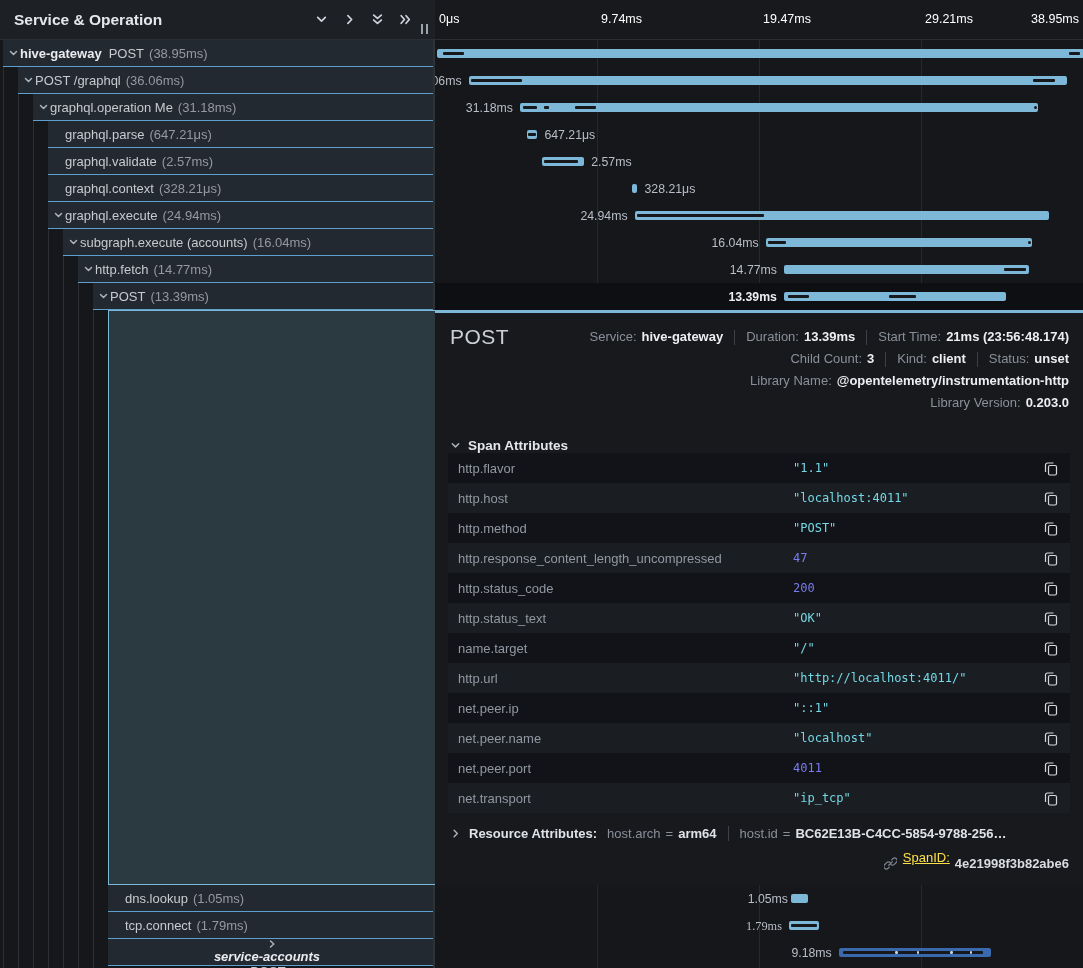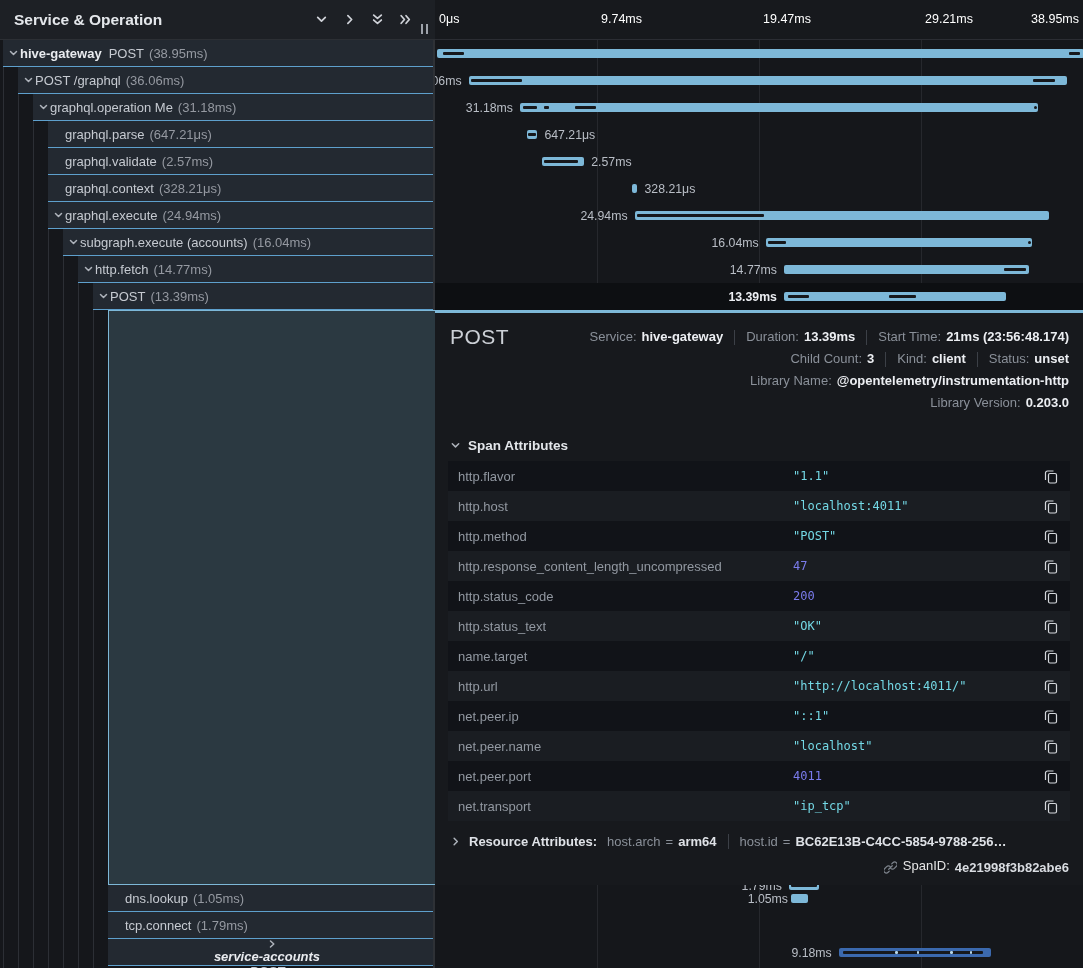--- a/index.html
+++ b/index.html
@@ -59,39 +59,39 @@
     position:absolute;left:435px;top:310px;width:648px;height:575px;
     background:#17191d;border-top:3px solid #7db8d8;z-index:4;
   }
   #detail-head{position:relative;padding:12px 14px 0 15px;}
   #detail-title{font-size:21px;color:#ccd0d6;letter-spacing:.5px;position:absolute;left:15px;top:12px;}
   #overview{display:flex;flex-direction:column;align-items:flex-end;gap:4px;padding-top:3px;}
   .ov-line{display:flex;align-items:center;font-size:13px;line-height:18px;}
   .ov-label{color:#8a9099;}
   .ov-value{color:#eceef2;font-weight:bold;margin-left:5px;white-space:nowrap;}
   .ov-div{width:1px;height:15px;background:#3c4047;margin:0 11px;}
-  #attr-section-head{display:flex;align-items:center;gap:7px;margin:26px 0 8px 15px;cursor:pointer;}
+  #attr-section-head{display:flex;align-items:center;gap:7px;margin:26px 0 0 15px;cursor:pointer;}
   #attr-section-head .lbl{font-size:13.5px;font-weight:bold;color:#e3e6ea;}
   #attr-table{margin:0 13px;}
   .attr-row{display:flex;align-items:center;height:30px;padding:0 10px;}
   .attr-row:nth-child(odd){background:#111318;}
   .attr-row:nth-child(even){background:#1a1d22;}
   .attr-key{width:335px;flex:none;font-size:13px;color:#9298a1;white-space:nowrap;overflow:hidden;}
   .attr-val{flex:1;font-family:"DejaVu Sans Mono",monospace;font-size:12px;white-space:nowrap;overflow:hidden;}
   .attr-val.string{color:#74d9e6;}
   .attr-val.number{color:#7b7ced;}
   .copy-btn{flex:none;width:18px;height:18px;display:flex;align-items:center;justify-content:center;cursor:pointer;background:none;border:none;padding:0;}
   #resource-row{display:flex;align-items:center;margin:13px 0 0 15px;font-size:13px;cursor:pointer;}
   #resource-row .lbl{font-weight:bold;color:#dfe2e7;margin:0 10px 0 8px;}
   .res-key{color:#8a9099;}
   .res-eq{color:#8a9099;margin:0 5px;}
   .res-val{color:#dfe2e7;font-weight:bold;white-space:nowrap;}
   .res-div{width:1px;height:15px;background:#3c4047;margin:0 11px;}
   #spanid-row{position:absolute;right:14px;bottom:8px;display:flex;align-items:center;font-size:13px;}
-  #spanid-row .lbl{color:#e5e5e5;margin:0 5px 4px 6px;}
+  #spanid-row .lbl{color:#fde047;margin:0 5px 12px 6px;text-decoration:underline;}
   #spanid-row .val{color:#d9dce1;font-weight:bold;}
 </style>
 </head>
 <body>
 
 <div id="app">
   <div id="guides">
       <i style="left: 3px;"></i>
       <i style="left: 18px;"></i>
       <i style="left: 33px;"></i>
@@ -297,21 +297,21 @@
       </div>
       <div class="tl-cell" style="top: 885px; height: 27px;">
         <div class="bar" style="left: 355.58px; width: 17.43px;"></div>
         <span class="bar-label" style="right: 295px;">1.05ms</span>
       </div>
       <div class="tree-cell" style="top: 912px; left: 108px; width: 325px;">
         <span class="nochev"></span>
         <span class="op">tcp.connect</span>
         <span class="dur">(1.79ms)</span>
       </div>
-      <div class="tl-cell" style="top: 872px; height: 27px;">
+      <div class="tl-cell" style="top: 912px; height: 27px; font-family: Liberation Serif, serif;">
         <div class="bar" style="left: 353.92px; width: 29.714px;">
           <div class="notch" style="left: 2.49px; width: 25.73px;"></div>
         </div>
         <span class="bar-label" style="right: 301.08px;">1.79ms</span>
       </div>
       <div class="tree-cell" style="top: 939px; left: 108px; width: 325px; flex-direction: column;">
         <span class="chev">
           <svg width="11" height="10" viewBox="0 0 11 10" fill="none" stroke="#aeb3bb" stroke-width="1.5" stroke-linecap="round" stroke-linejoin="round">
             <path d="M3.5 2 L6.8 5 L3.5 8"></path>
           </svg>

